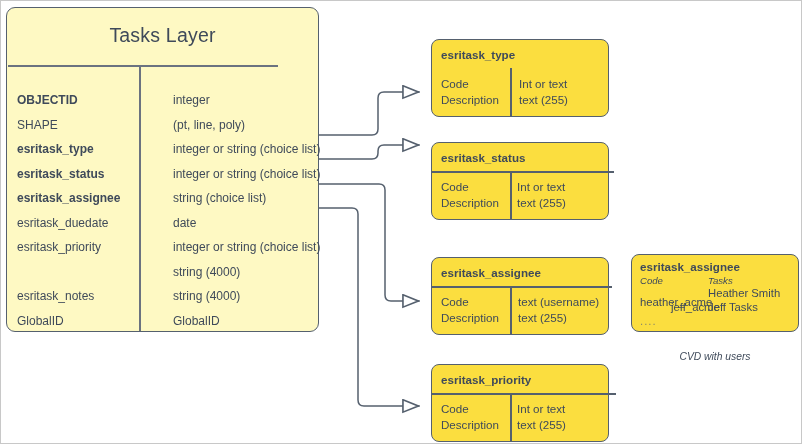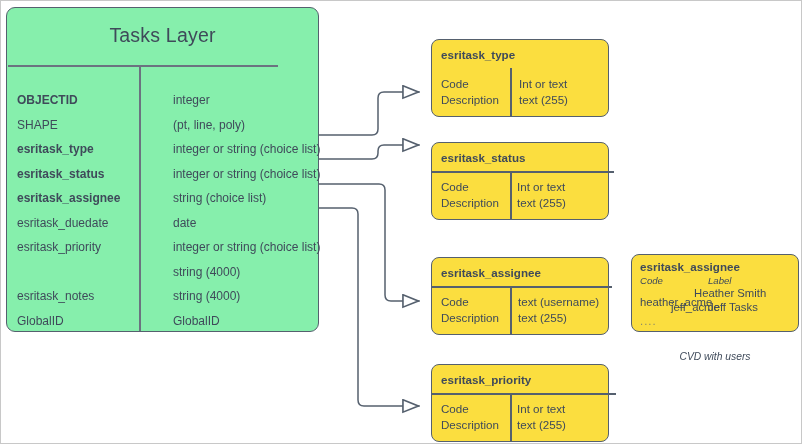--- a/index.html
+++ b/index.html
@@ -27,21 +27,21 @@
     pointer-events: none;
   }
 
   
   .entity-table {
     position: absolute;
     left: 5px;
     top: 6px;
     width: 313px;
     height: 325px;
-    background: #86efac;
+    background: #fef9c3;
     border: 1.6px solid #55606e;
     border-radius: 9px;
     box-sizing: border-box;
   }
   .entity-title {
     position: absolute;
     left: 0; top: 0;
     width: 100%;
     height: 54px;
     line-height: 54px;
@@ -302,22 +302,22 @@
     </div>
     <div class="ybox-col" style="left:85px; top:36px;">
       <div>Int or text</div>
       <div>text (255)</div>
     </div>
   </div>
 
   <div class="cvd-box">
     <div class="cvd-title">esritask_assignee</div>
     <div class="cvd-hdr" style="left:8px; top:20px;">Code</div>
-    <div class="cvd-hdr" style="left:76px; top:20px;">Label</div>
+    <div class="cvd-hdr" style="left:76px; top:20px;">Tasks</div>
     <div class="cvd-cell" style="left:8px; top:41px;">heather_acme</div>
-    <div class="cvd-cell" style="left:62px; top:32px;">Heather Smith</div>
+    <div class="cvd-cell" style="left:76px; top:32px;">Heather Smith</div>
     <div class="cvd-cell" style="left:8px; top:46px;margin-left:31px;">jeff_acme</div>
     <div class="cvd-cell" style="left:76px; top:46px;">Jeff Tasks</div>
     <div class="cvd-ellipsis">....</div>
   </div>
   <div class="cvd-caption">CVD with users</div>
 
 </div>
 
 </body></html>

